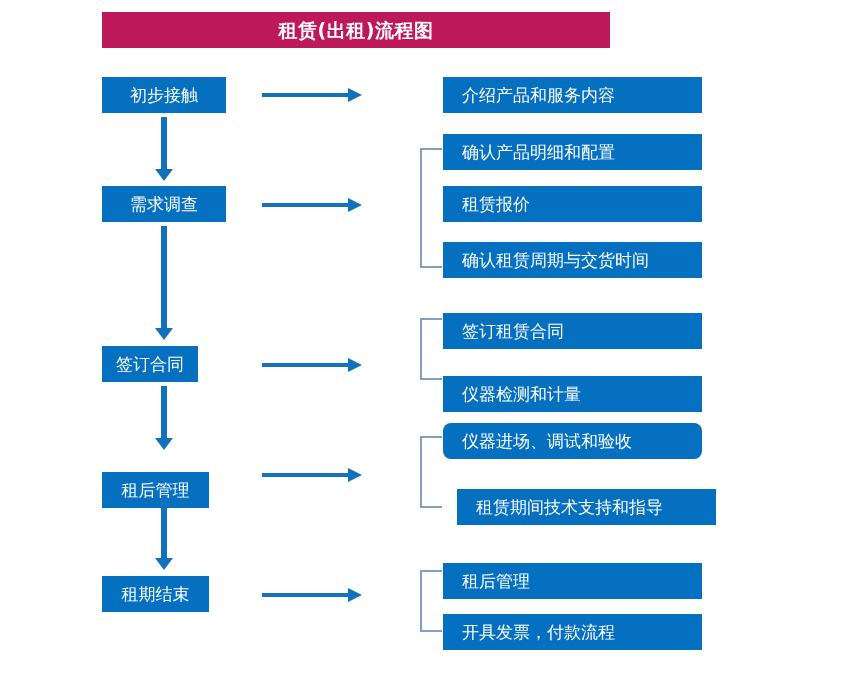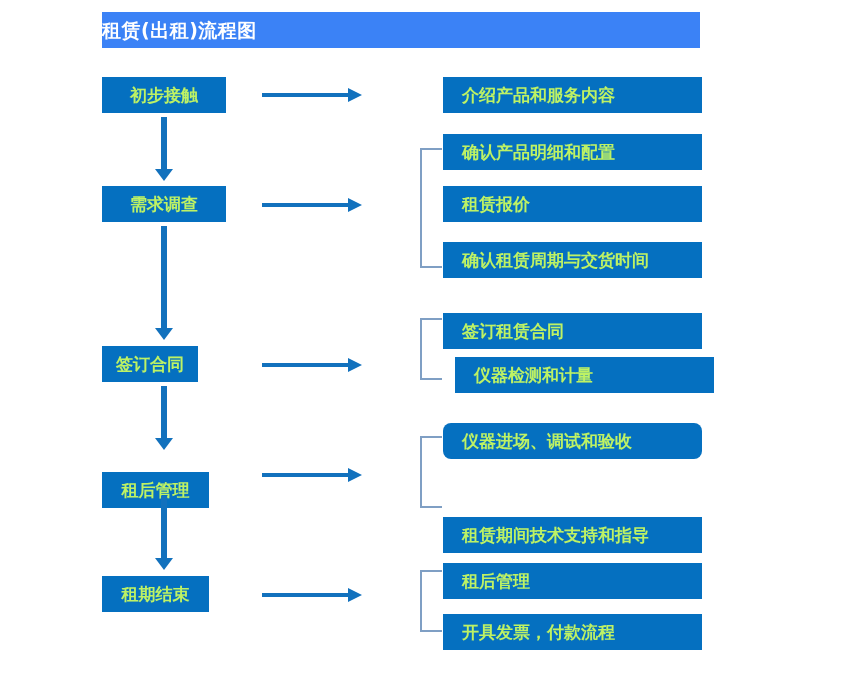--- a/index.html
+++ b/index.html
@@ -17,48 +17,48 @@
     height: 688px;
     background: #ffffff;
     overflow: hidden;
   }
 
   
   .title-bar {
     position: absolute;
     left: 102px;
     top: 12px;
-    width: 598px;
+    width: 508px;
     height: 36px;
-    background: #3b82f6;
+    background: #be185d;
     display: flex;
     align-items: center;
-    justify-content: flex-start;
+    justify-content: center;
   }
   .title-bar .title-text {
     color: #ffffff;
     font-size: 19px;
     font-weight: bold;
     letter-spacing: 0.5px;
     line-height: 1;
     white-space: nowrap;
   }
 
   
   .box {
     position: absolute;
     background: #0570c0;
     display: flex;
     align-items: center;
     box-sizing: border-box;
   }
   .box .box-text {
-    color: #bef264;
+    color: #ffffff;
     font-size: 17px;
-    font-weight: bold;
+    font-weight: normal;
     line-height: 1;
     white-space: nowrap;
   }
 
   
   .stage-box {
     justify-content: center;
     height: 36px;
   }
   .stage-box .box-text {
@@ -229,29 +229,29 @@
   </div>
 
   <div class="box detail-box" style="top:242px;">
     <span class="box-text">确认租赁周期与交货时间</span>
   </div>
 
   <div class="box detail-box" style="top:313px;">
     <span class="box-text">签订租赁合同</span>
   </div>
 
-  <div class="box detail-box" style="top:357px;margin-left:12px;">
+  <div class="box detail-box" style="top:376px;">
     <span class="box-text">仪器检测和计量</span>
   </div>
 
   <div class="box detail-box" style="top:423px;border-radius:8px;">
     <span class="box-text">仪器进场、调试和验收</span>
   </div>
 
-  <div class="box detail-box" style="top:517px;">
+  <div class="box detail-box" style="top:489px;margin-left:14px;">
     <span class="box-text">租赁期间技术支持和指导</span>
   </div>
 
   <div class="box detail-box" style="top:563px;">
     <span class="box-text">租后管理</span>
   </div>
 
   <div class="box detail-box" style="top:614px;">
     <span class="box-text">开具发票，付款流程</span>
   </div>

